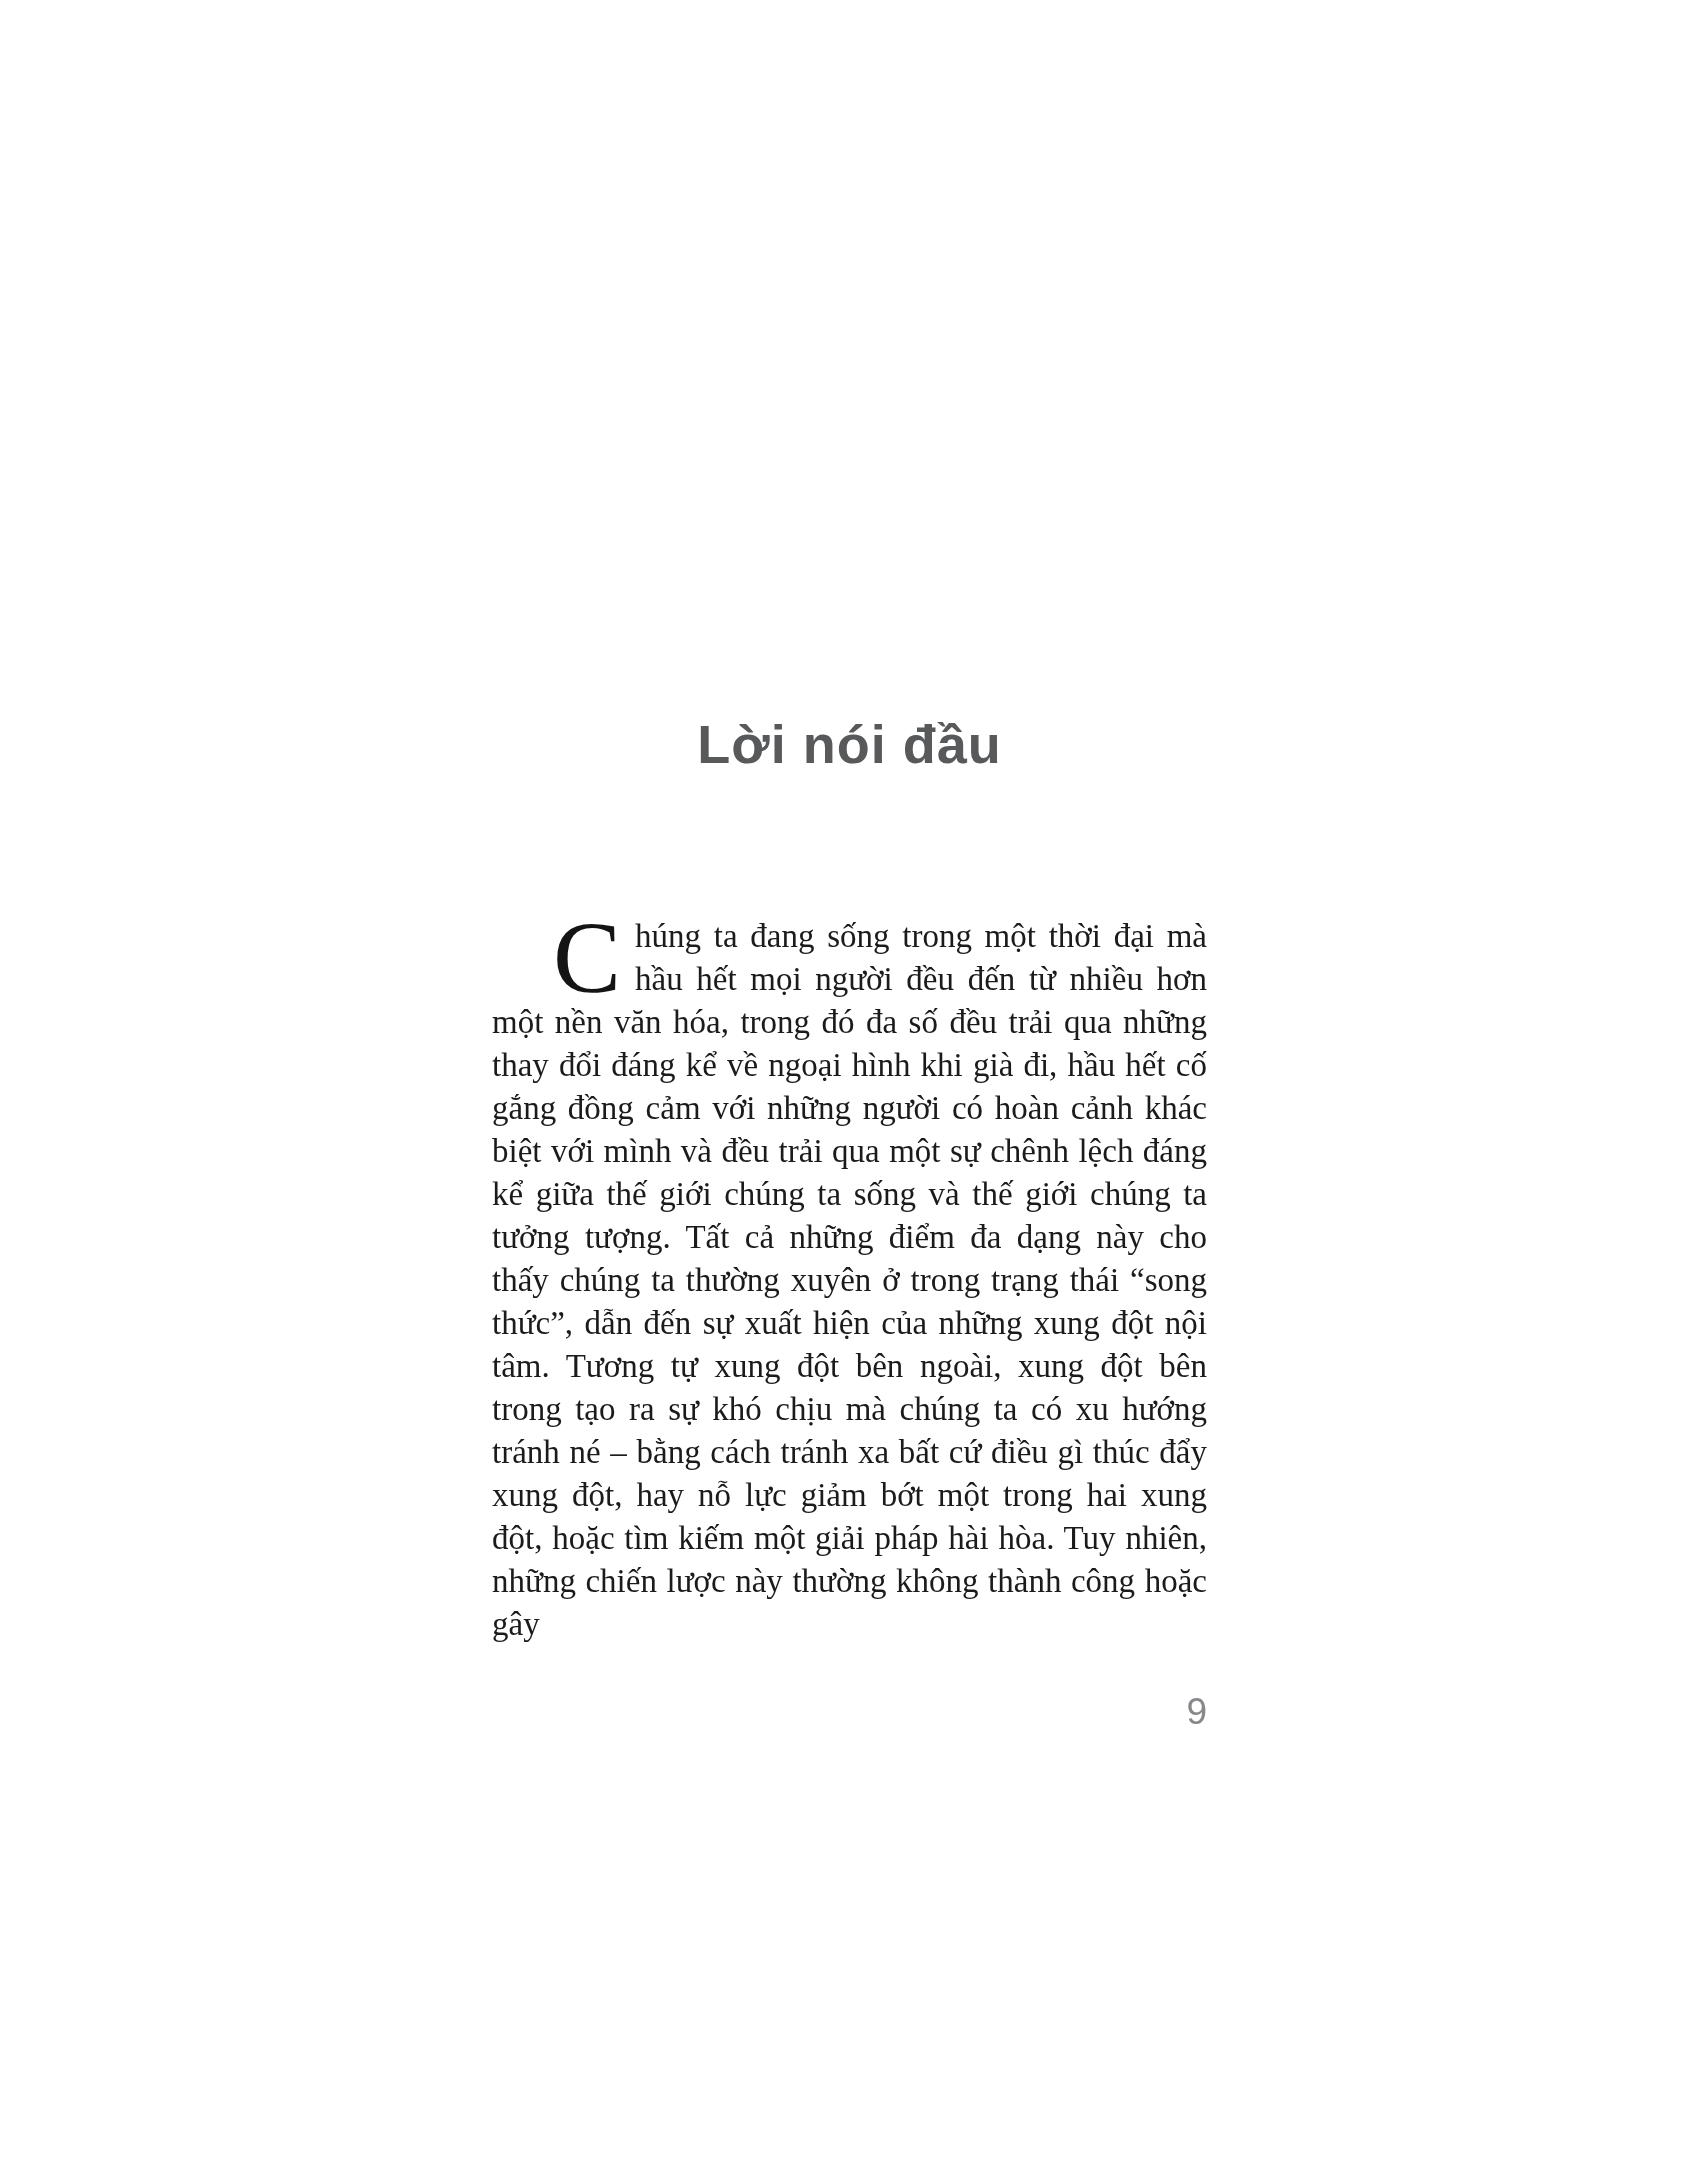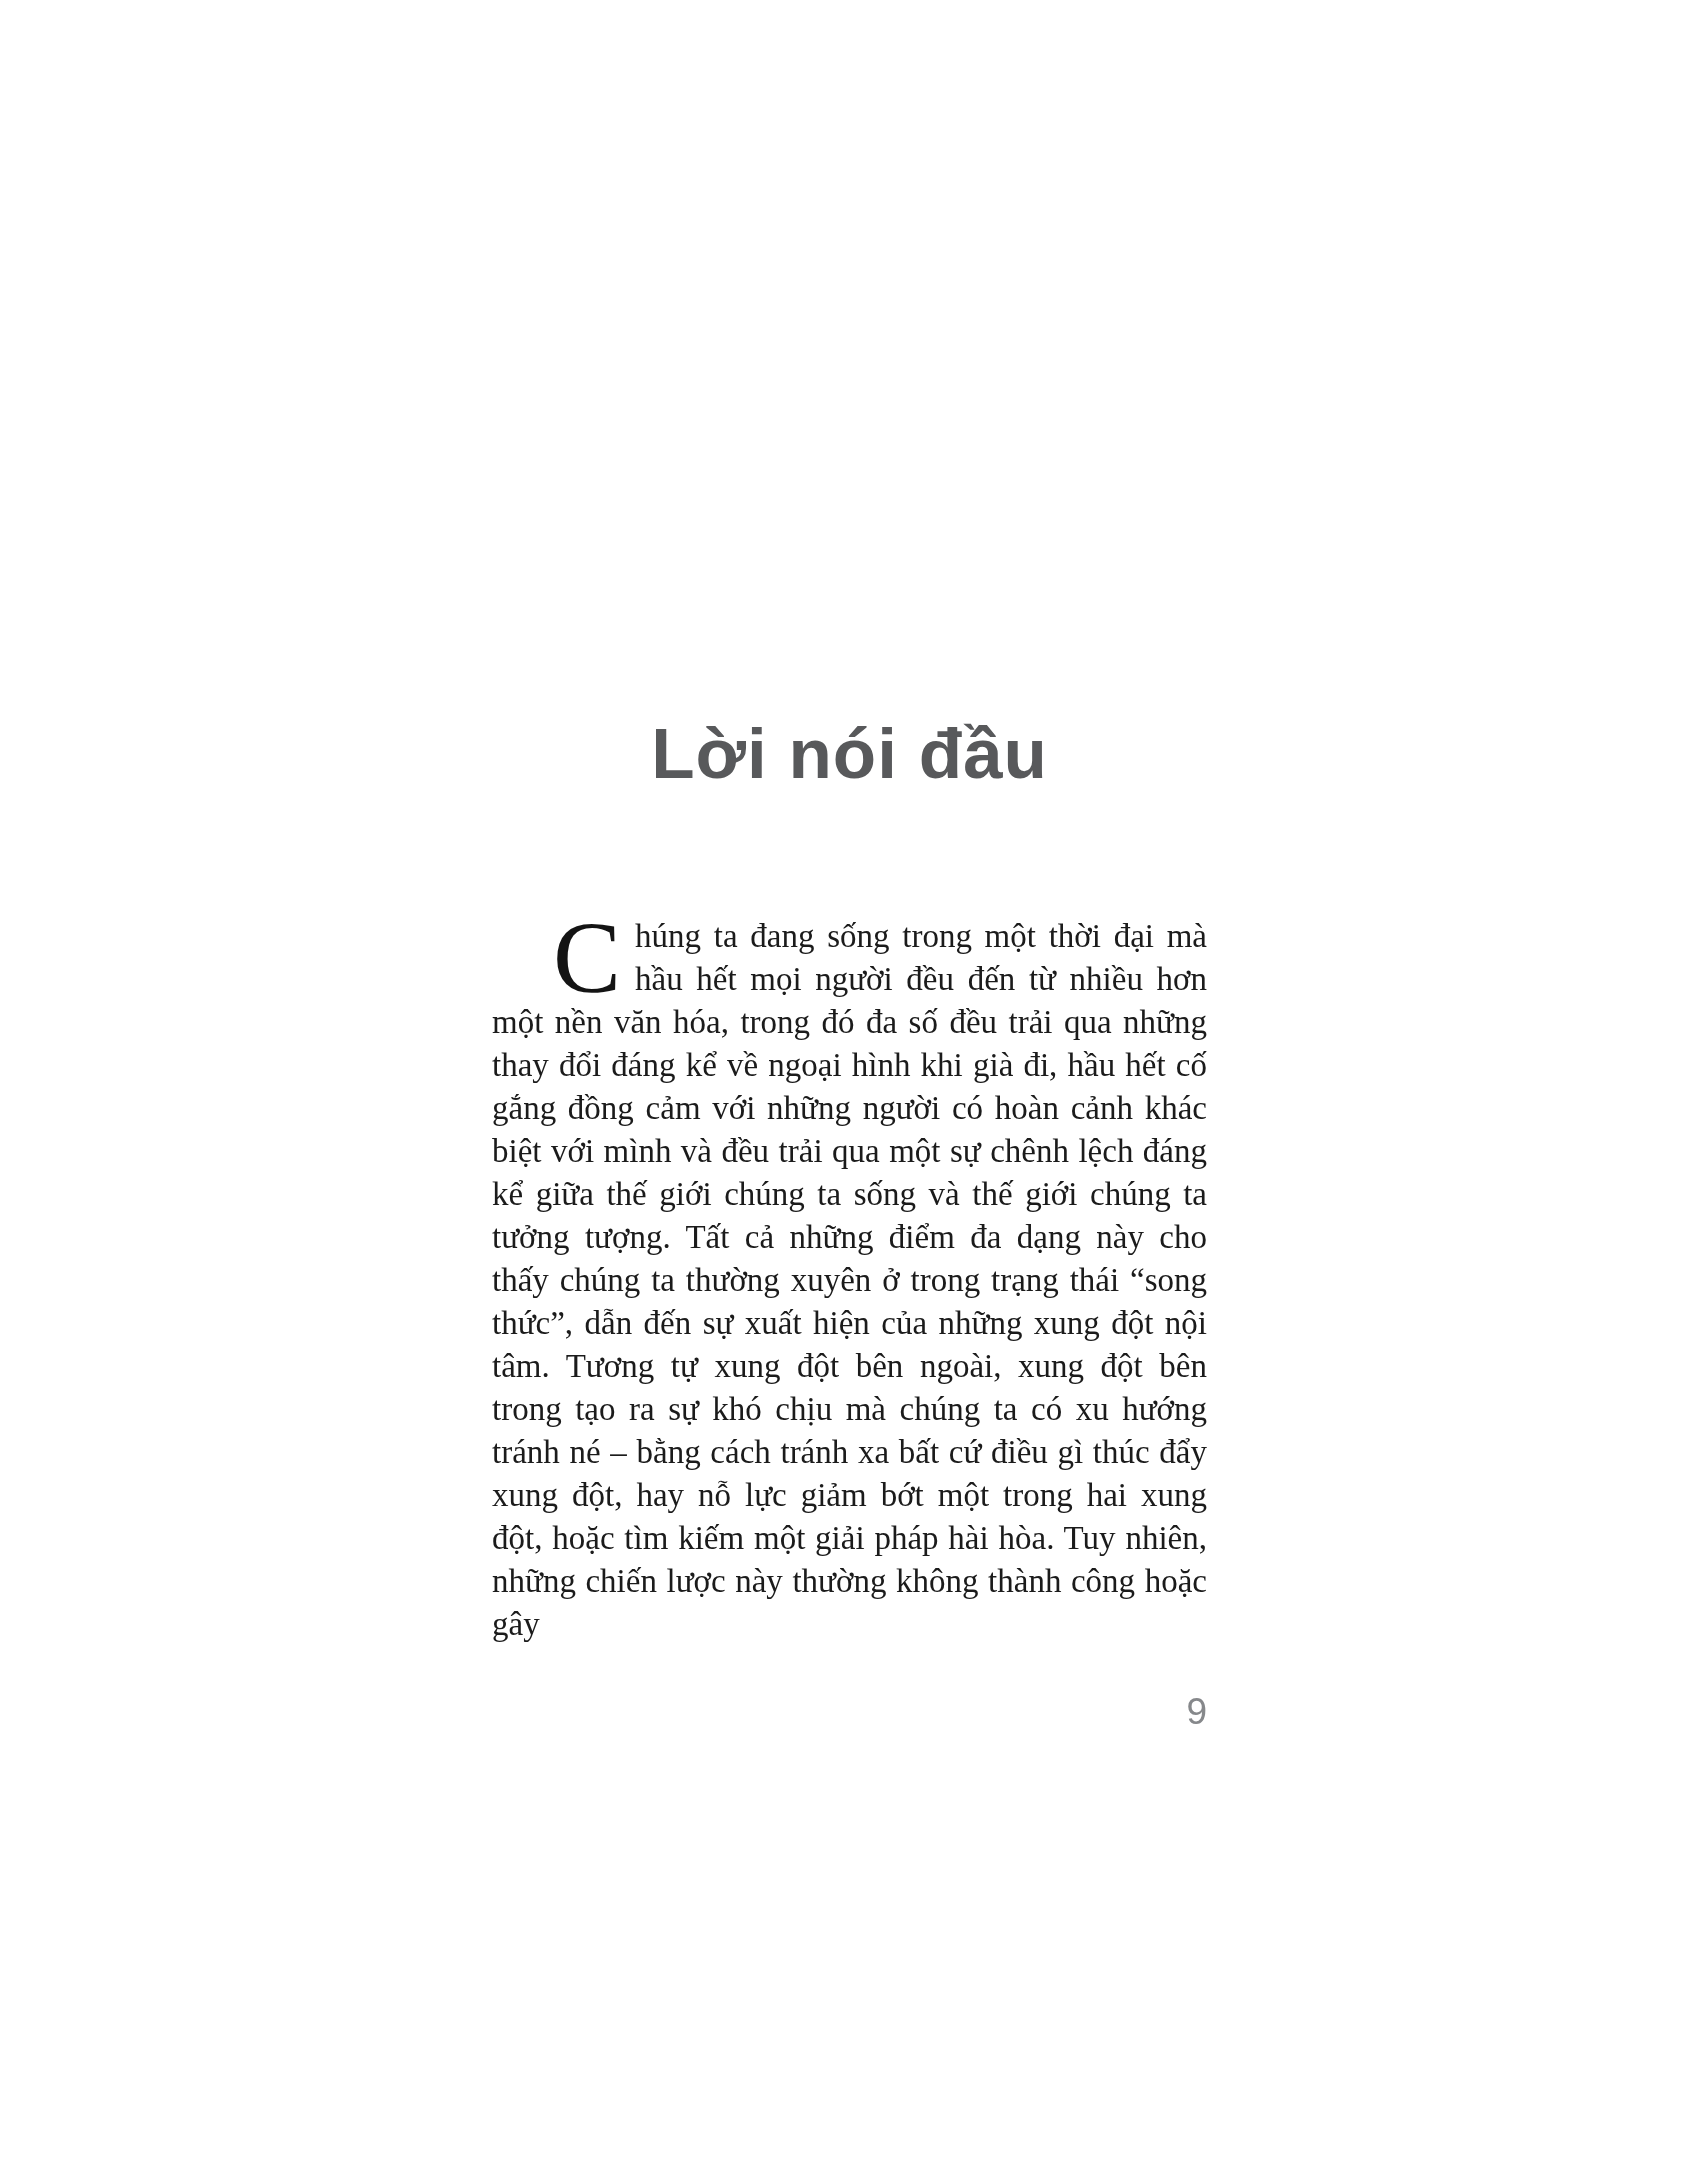--- a/index.html
+++ b/index.html
@@ -18,21 +18,21 @@
   }
   .chapter-title {
     position: absolute;
     left: 492px;
     top: 715px;
     width: 715px;
     margin: 0;
     text-align: center;
     font-family: "Liberation Sans", sans-serif;
     font-weight: bold;
-    font-size: 71px;
+    font-size: 54px;
     line-height: 1.1;
     letter-spacing: 1px;
     color: #58595b;
   }
   .body-text {
     position: absolute;
     left: 492px;
     top: 915px;
     width: 715px;
     margin: 0;

